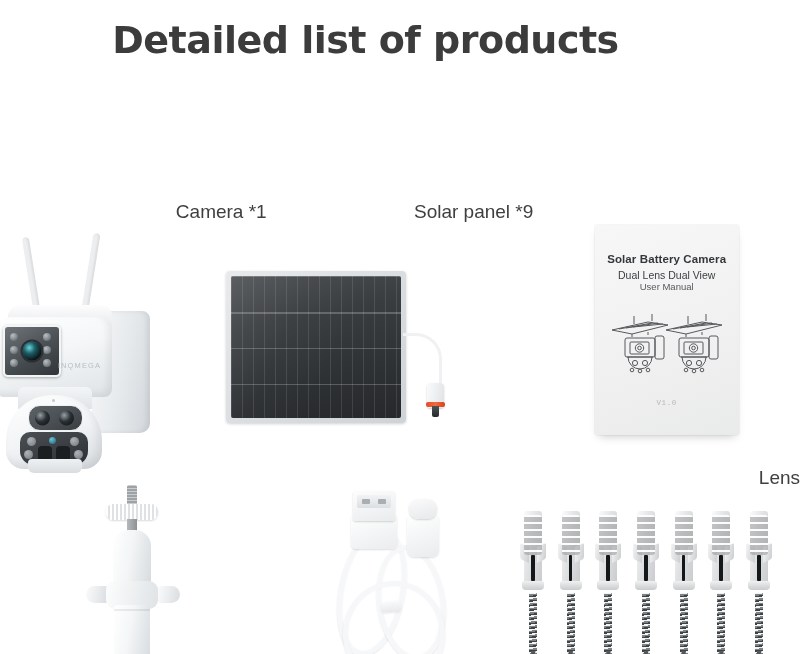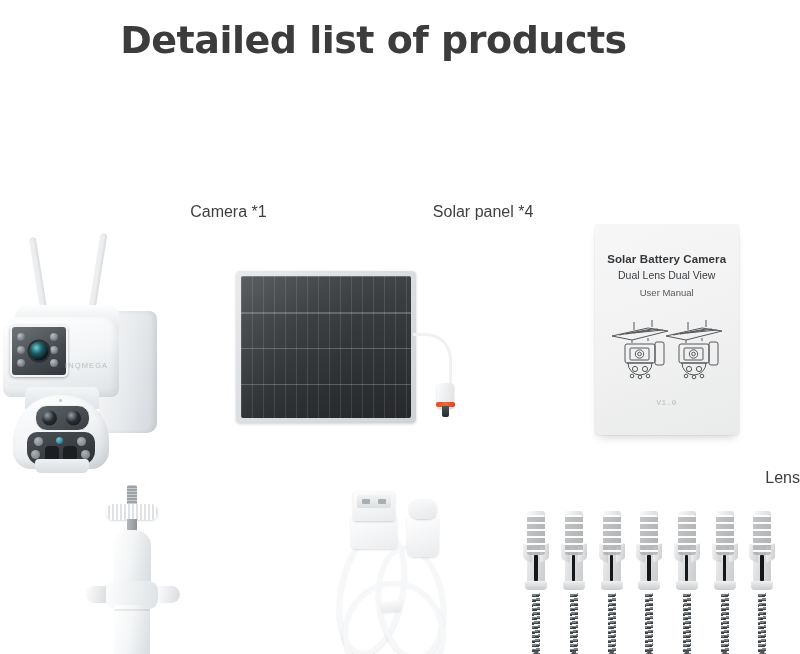--- a/index.html
+++ b/index.html
@@ -13,21 +13,21 @@
     font-family: "Liberation Sans", sans-serif;
     color: #3a3a3a;
     position: relative;
     overflow: hidden;
   }
 
   
   .page-title {
     position: absolute;
     top: 18px;
-    left: 12px;
+    left: 4px;
     width: 723px;
     text-align: center;
     font-size: 38px;
     font-weight: bold;
     letter-spacing: -0.5px;
     color: #3c3c3c;
     font-family: "DejaVu Sans", sans-serif;
   }
 
   
@@ -49,21 +49,21 @@
     display: flex;
     flex-direction: row;
     align-items: center;
   }
   .art {
     position: relative;
     width: 100%;
     flex: 1 1 auto;
   }
   .caption {
-    font-size: 16px;
+    font-size: 19px;
     color: #3f3f3f;
     text-align: center;
     padding-top: 6px;
     padding-bottom: 2px;
     white-space: nowrap;
     font-family: "Liberation Sans", sans-serif;
   }
   .row-1 .caption { height: 30px; line-height: 30px; padding-top: 0; }
   .row-2 .caption { height: 32px; line-height: 32px; padding-top: 0; }
 
@@ -352,21 +352,20 @@
     font-weight: bold;
     color: #34373a;
     letter-spacing: 0.1px;
   }
   .m-t2 {
     margin-top: 4px;
     font-size: 10.5px;
     color: #3c4043;
   }
   .m-t3 {
-    margin-top: 6px;
     font-size: 9.5px;
     color: #55595c;
   }
   .m-art {
     position: relative;
     margin-top: 16px;
     width: 118px;
     height: 72px;
   }
   .m-ver {
@@ -703,21 +702,21 @@
               <div class="cell-rows"></div>
               <div class="cell-sheen"></div>
             </div>
           </div>
           <div class="solar-cable"></div>
           <div class="solar-plug"></div>
           <div class="plug-ring"></div>
           <div class="plug-tip"></div>
         </div>
       </div>
-      <div class="caption">Solar panel *4</div>
+      <div class="caption">Solar panel *9</div>
     </div>
 
     <div class="cell">
       <div class="art">
         <div class="manual-wrap">
           <div class="manual-cover">
             <div class="m-t1">Solar Battery Camera</div>
             <div class="m-t2">Dual Lens Dual View</div>
             <div class="m-t3">User Manual</div>
             <div class="m-art">

